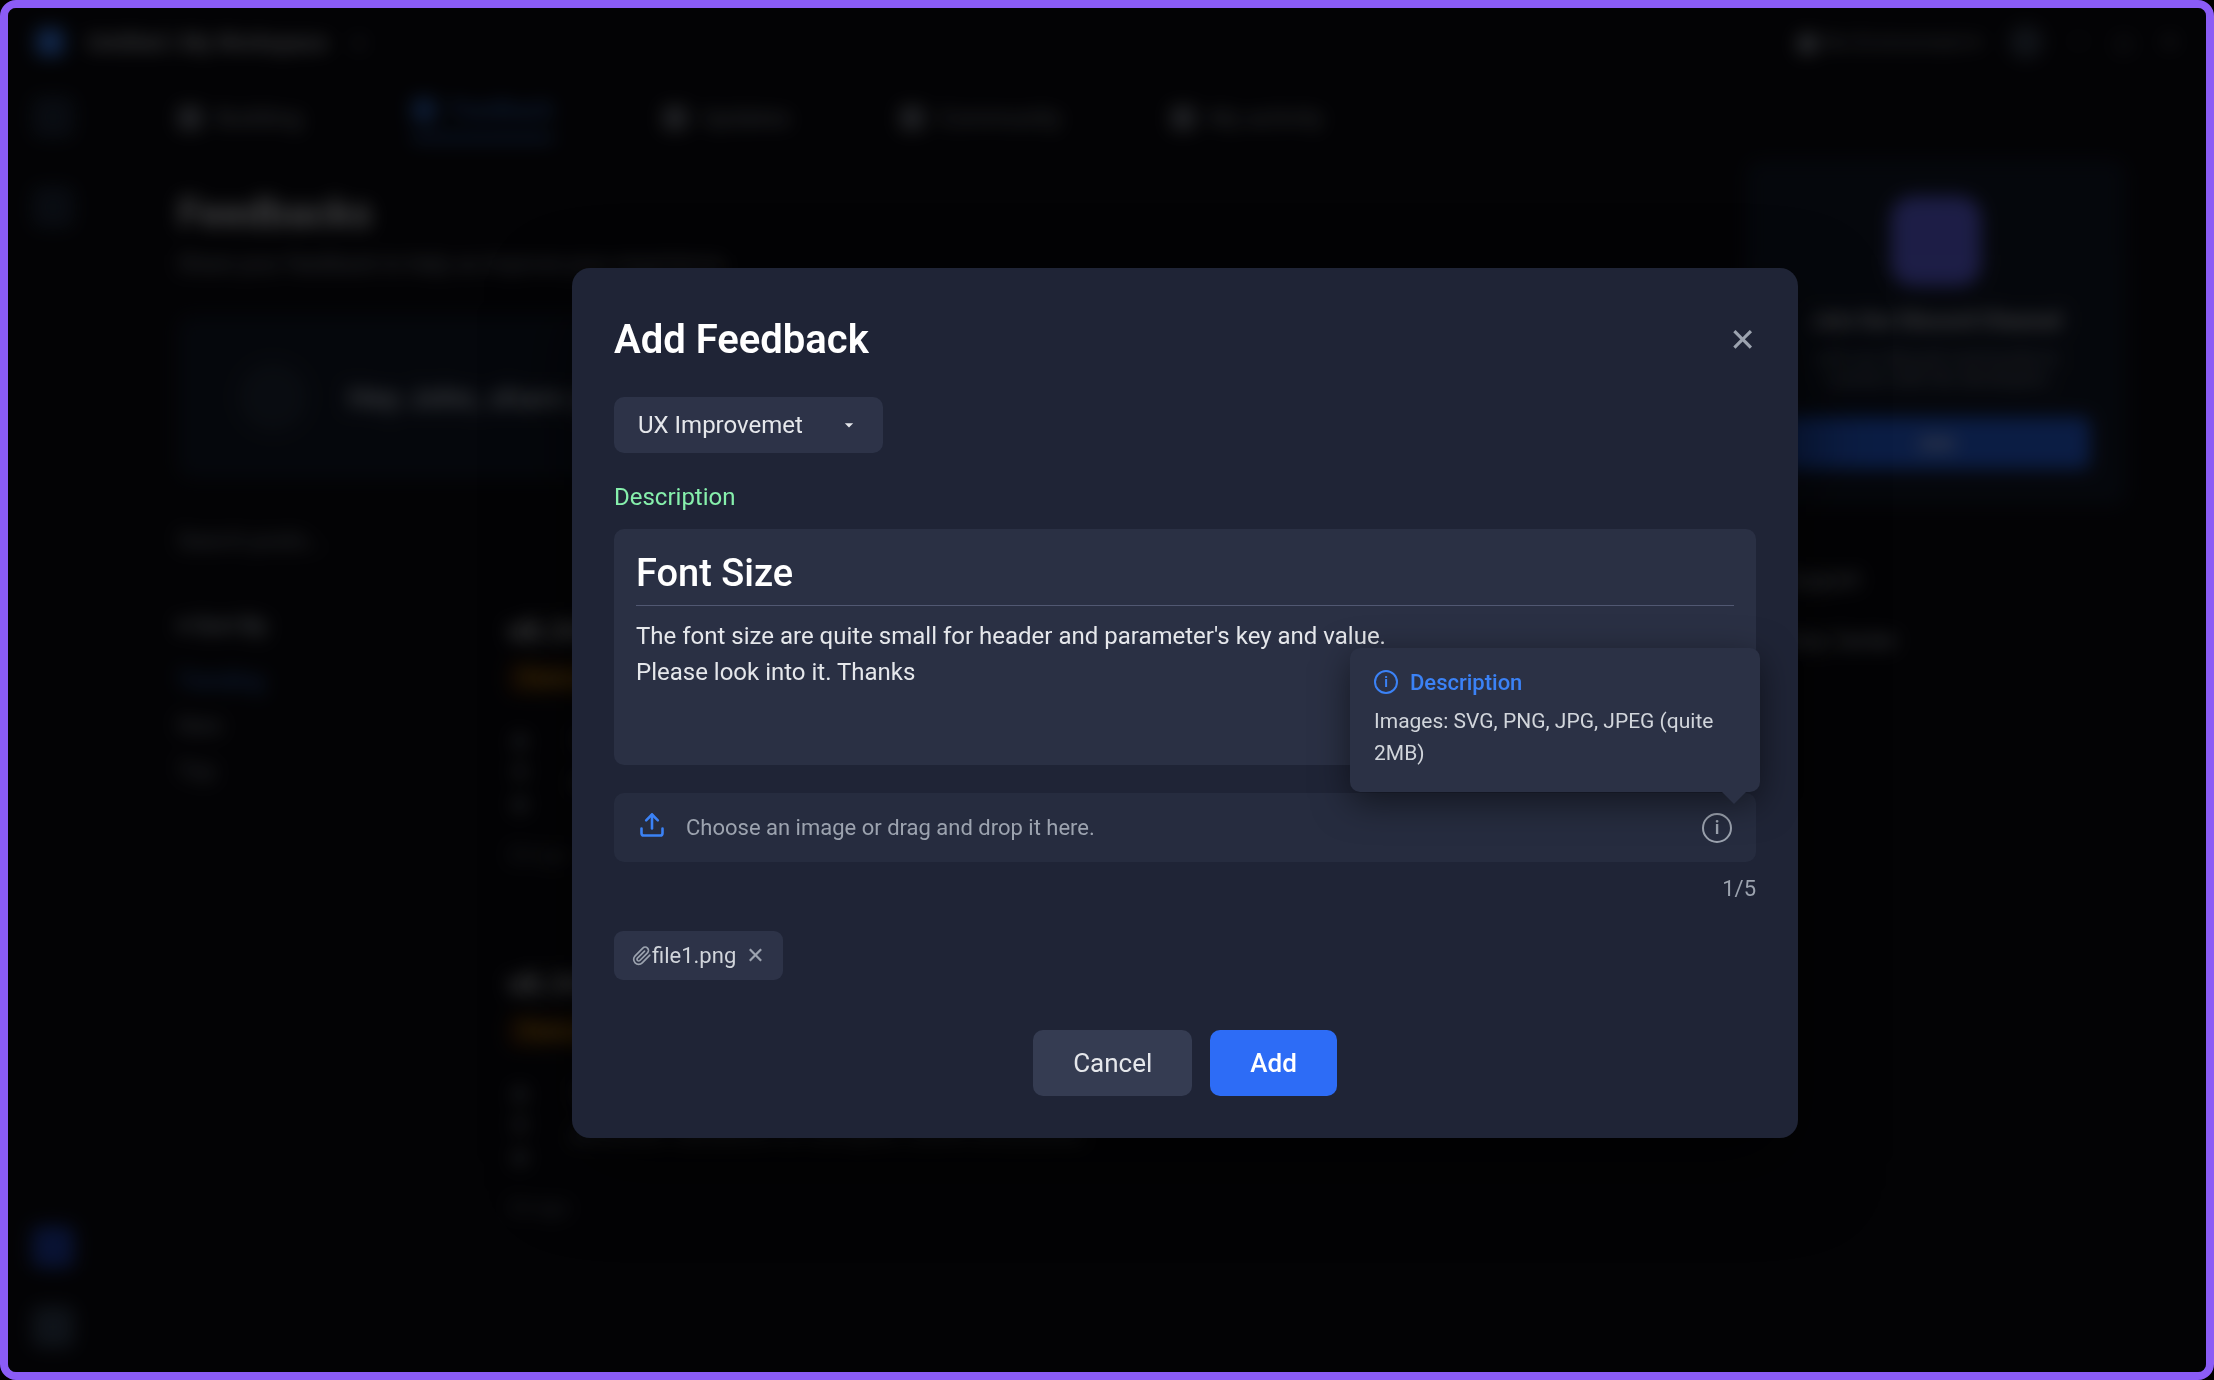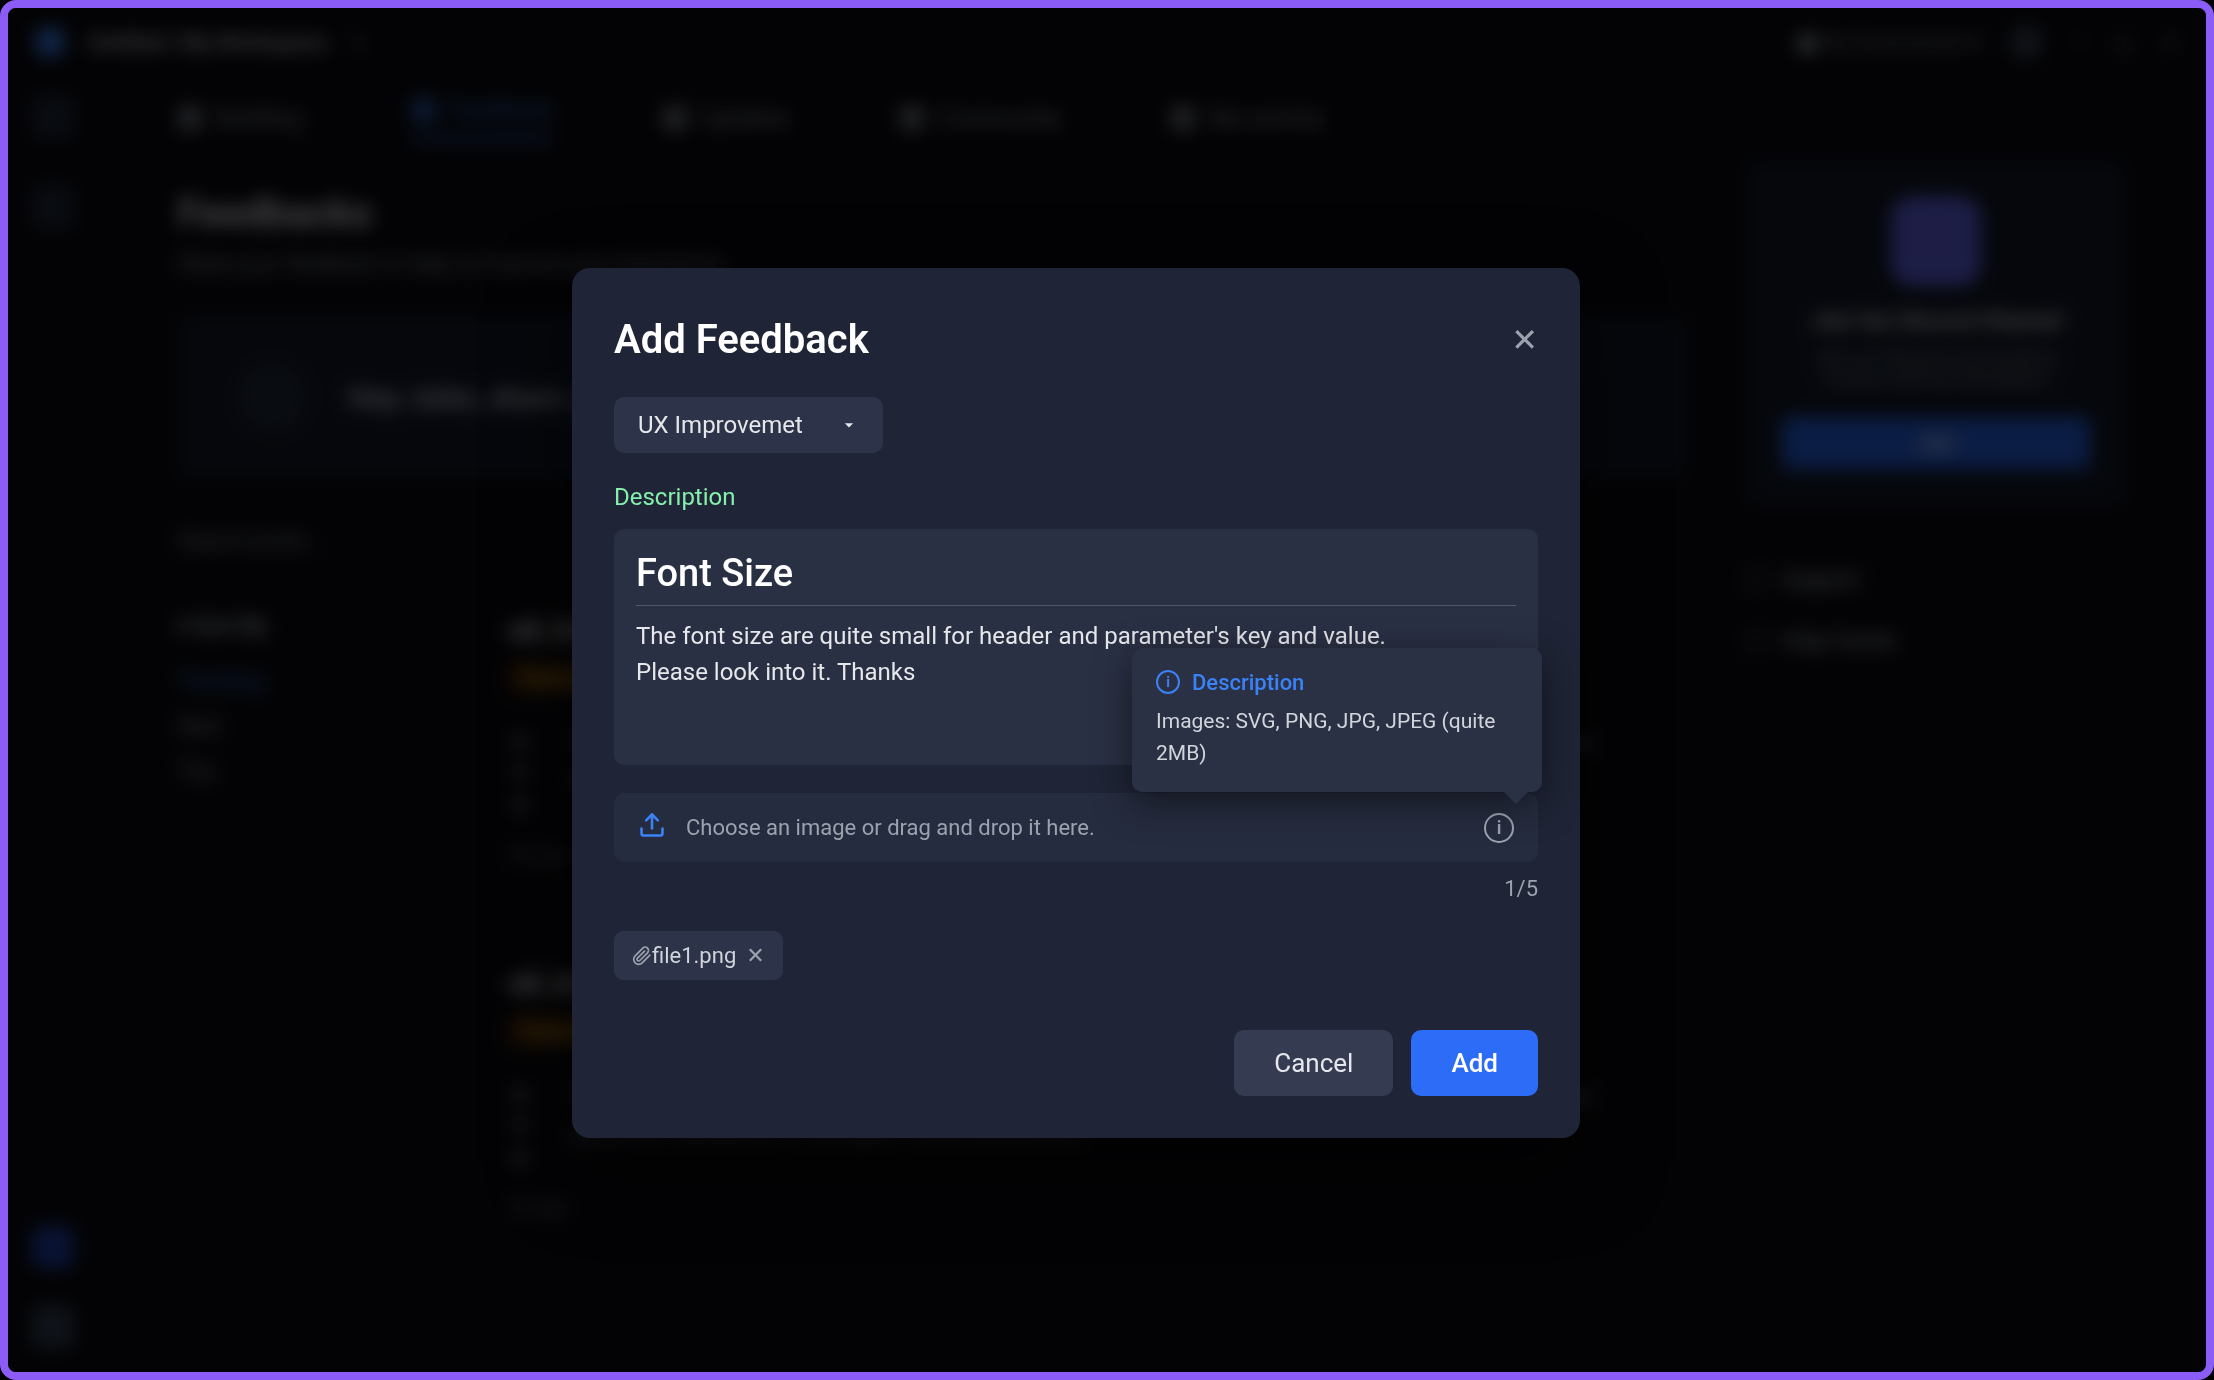--- a/index.html
+++ b/index.html
@@ -76,21 +76,21 @@
   
   .overlay {
     position: absolute; inset: 0;
     background: rgba(0,0,0,0.62);
   }
 
   
   .modal {
     position: absolute;
     left: 564px; top: 260px;
-    width: 1008px;
+    width: 1226px;
     background: #1f2436;
     border-radius: 18px;
     box-shadow: 0 30px 80px rgba(0,0,0,0.6);
     padding: 48px 42px 42px 42px;
   }
   .modal-header { display: flex; align-items: center; justify-content: space-between; padding-bottom: 34px; }
   .modal-title { color: #fff; font-size: 40px; font-weight: 600; }
   .close-btn { color: #9ca3af; font-size: 32px; cursor: pointer; line-height: 1; background: none; border: none; }
 
   .select-pill {
@@ -146,21 +146,21 @@
 
   .chip-row { padding-top: 30px; }
   .chip {
     display: inline-flex; align-items: center; 
     background: #2d3348; color: #d1d5db;
     padding: 12px 18px; border-radius: 9px;
     font-size: 22px;
   }
   .chip .rm { color: #9ca3af; font-size: 22px; cursor: pointer; padding-left: 10px; background:none; border:none; }
 
-  .modal-footer { display: flex; justify-content: flex-end; gap: 18px; padding-top: 50px; }
+  .modal-footer { display: flex; justify-content: center; gap: 18px; padding-top: 50px; }
   .btn { font-size: 26px; padding: 18px 40px; border-radius: 10px; border: none; cursor: pointer; }
   .btn-cancel { background: #353c52; color: #e5e7eb; }
   .btn-add { background: #2d6cf6; color: #fff; font-weight: 500; }
 
   
   .tooltip {
     position: absolute;
     right: -4px; bottom: 70px;
     width: 410px;
     background: #2b3145;

